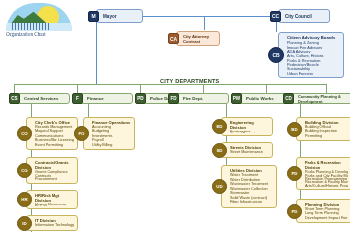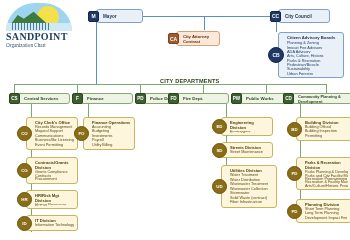--- a/index.html
+++ b/index.html
@@ -83,21 +83,20 @@
 <div id="chart">
 
   <div class="logo">
     <div class="logo-badge">
       <div class="logo-sky"></div>
       <div class="logo-sun"></div>
       <div class="logo-mtn"></div>
       <div class="logo-water"></div>
       <div class="logo-lines"></div>
     </div>
-    <div class="logo-name">SANDPOINT</div>
     <div class="logo-sub">Organization Chart</div>
   </div>
 
   <div class="ln lnh" style="left:133px; top:16px; width:143px;"></div>
   <div class="ln lnv" style="left:204px; top:16px; height:14px;"></div>
   <div class="ln lnh" style="left:204px; top:30px; width:0px;"></div>
   <div class="ln lnv" style="left:276px; top:22px; height:10px;"></div>
   <div class="ln lnv" style="left:96px; top:22px; height:62px;"></div>
 
   <div class="ln-g" style="left:14px; top:84px; width:312px; height:1px;"></div>

